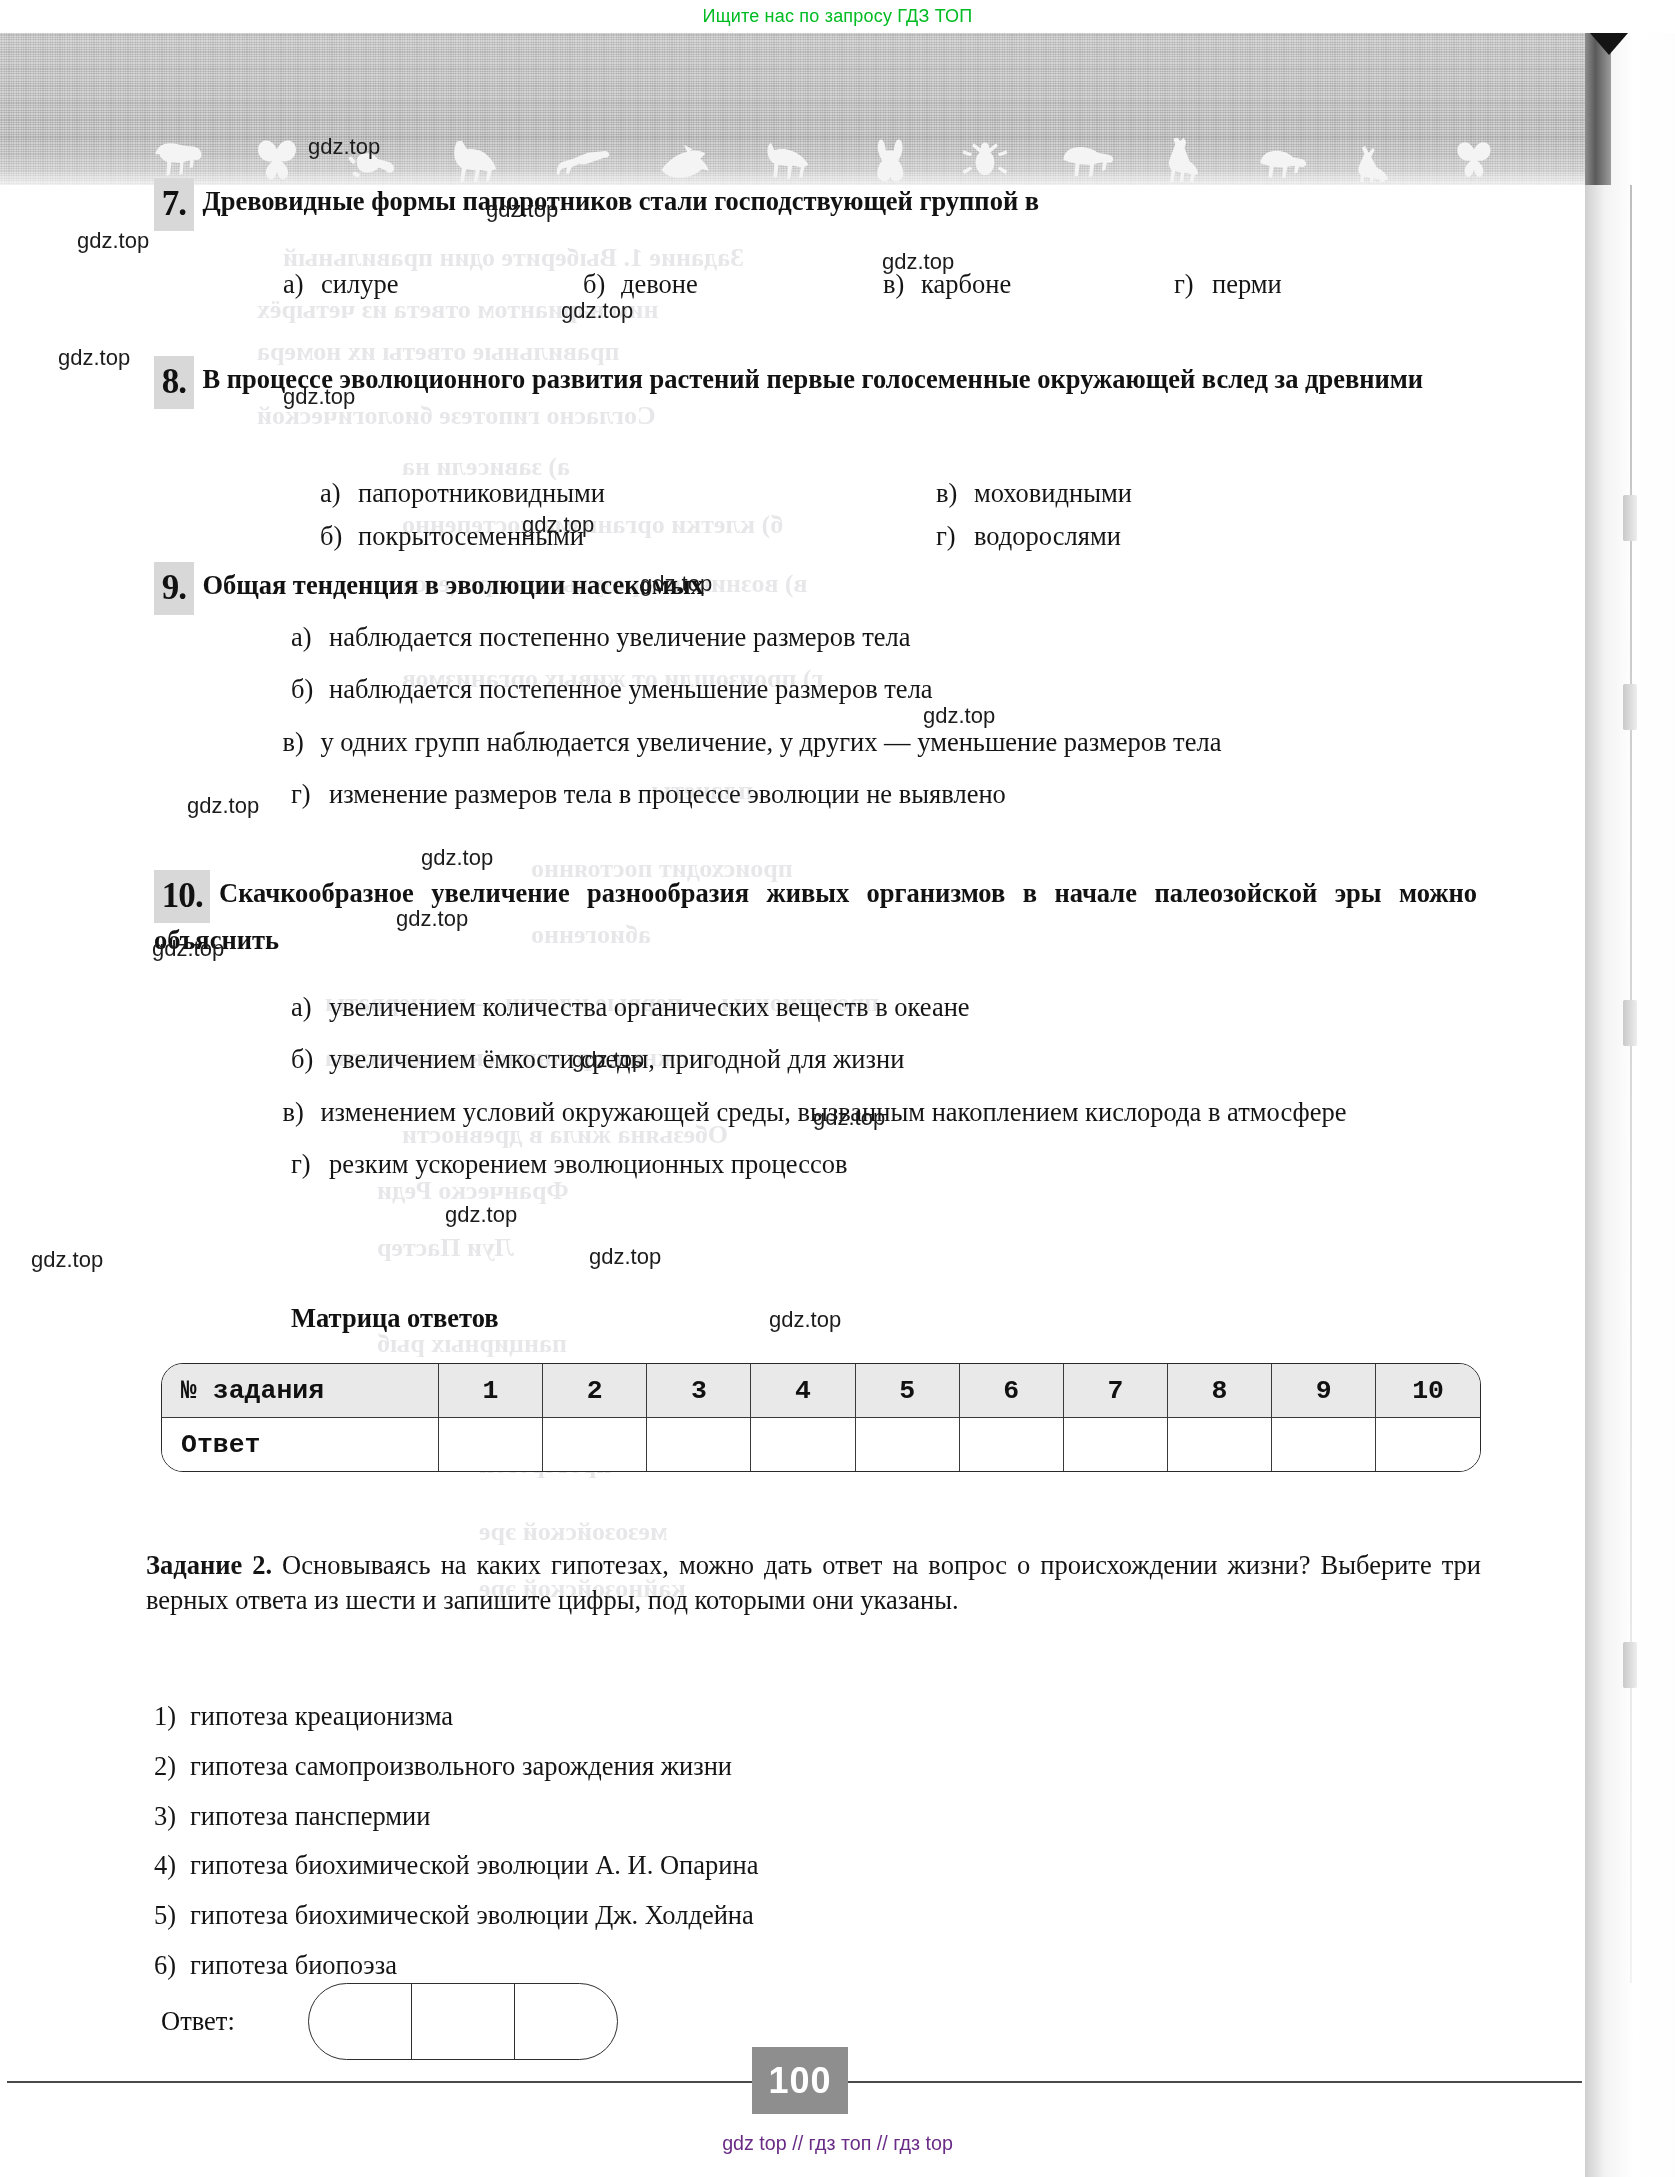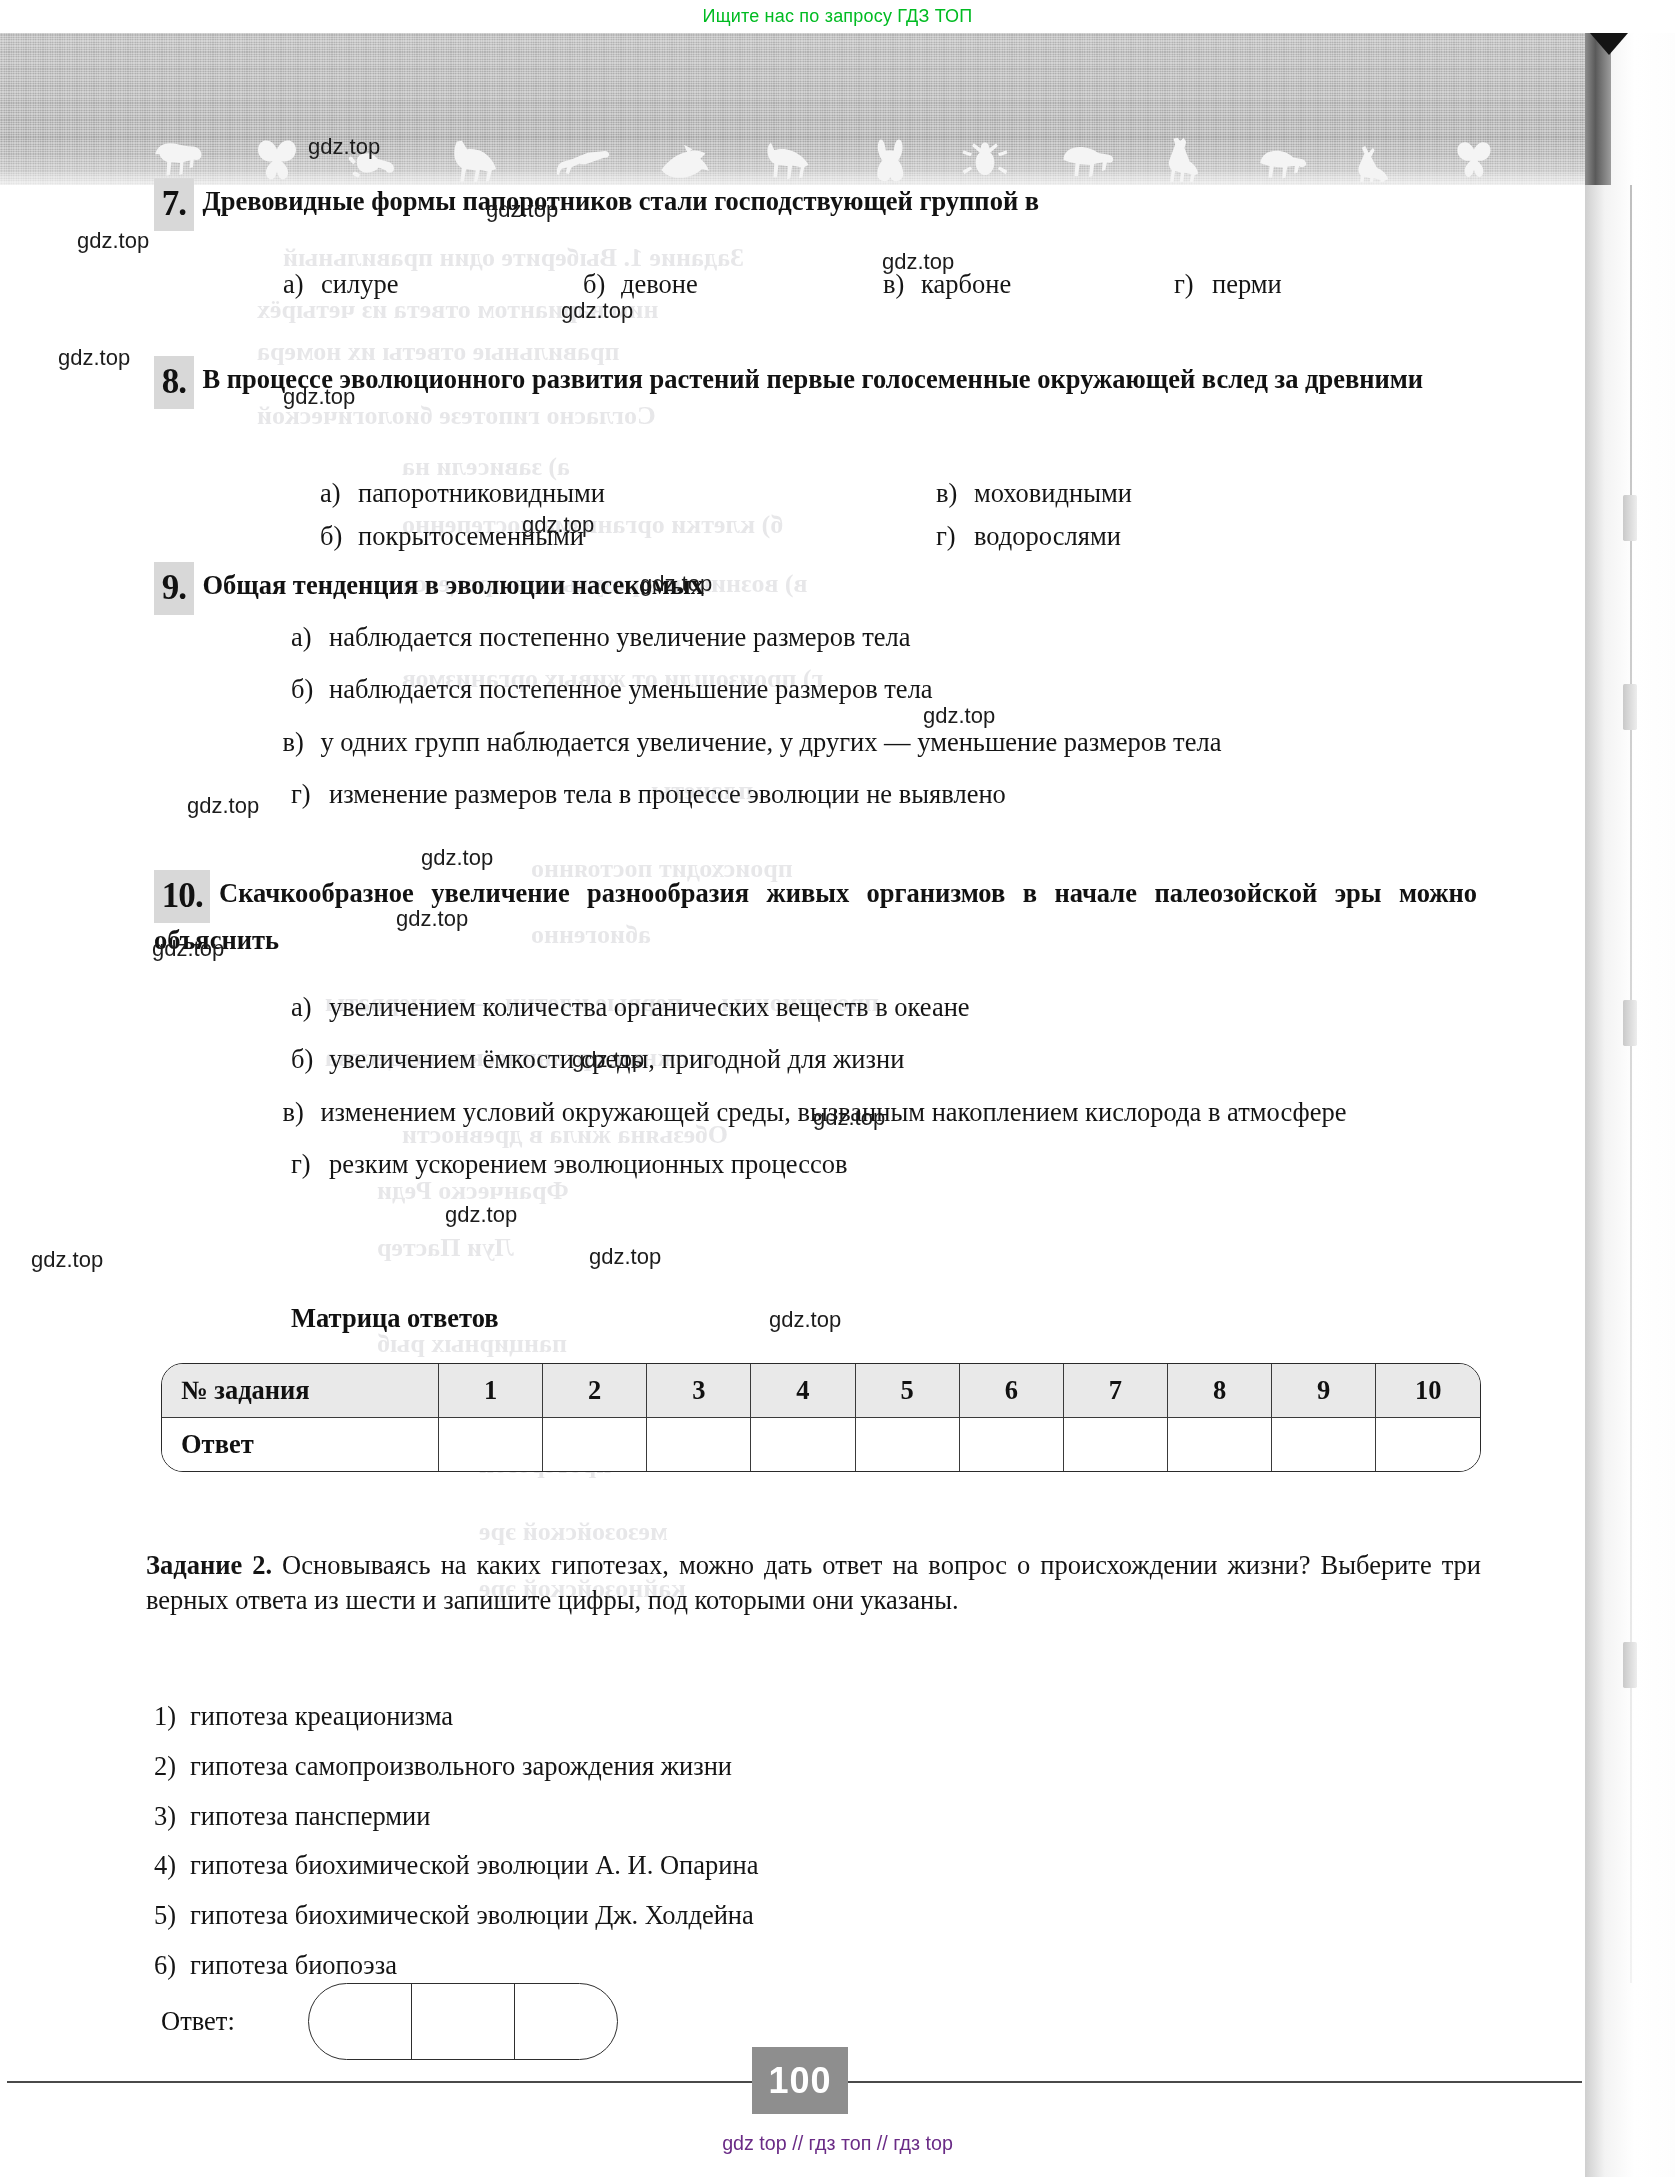--- a/index.html
+++ b/index.html
@@ -110,20 +110,21 @@
   }
   .matrix table{border-collapse:collapse;width:100%;table-layout:fixed;}
   .matrix th,.matrix td{
     border-right:1.4px solid #3a3a3a;
     border-bottom:1.4px solid #3a3a3a;
     height:53px;
     text-align:center;
     font-size:26.5px;font-weight:700;color:#111;
     background:#e9e9e9;
     padding:0;
+    font-family:Liberation Mono, monospace;
   }
   .matrix tr:last-child th,.matrix tr:last-child td{border-bottom:none;background:#ffffff;}
   .matrix th:last-child,.matrix td:last-child{border-right:none;margin-top:44px;}
   .matrix th.rowhead,.matrix td.rowhead{
     text-align:left;padding-left:19px;width:257px;
   }
 
   
   .task2{font-size:26.5px;line-height:1.32;color:#141414;text-align:justify;}
   .task2 b{font-weight:700;}

